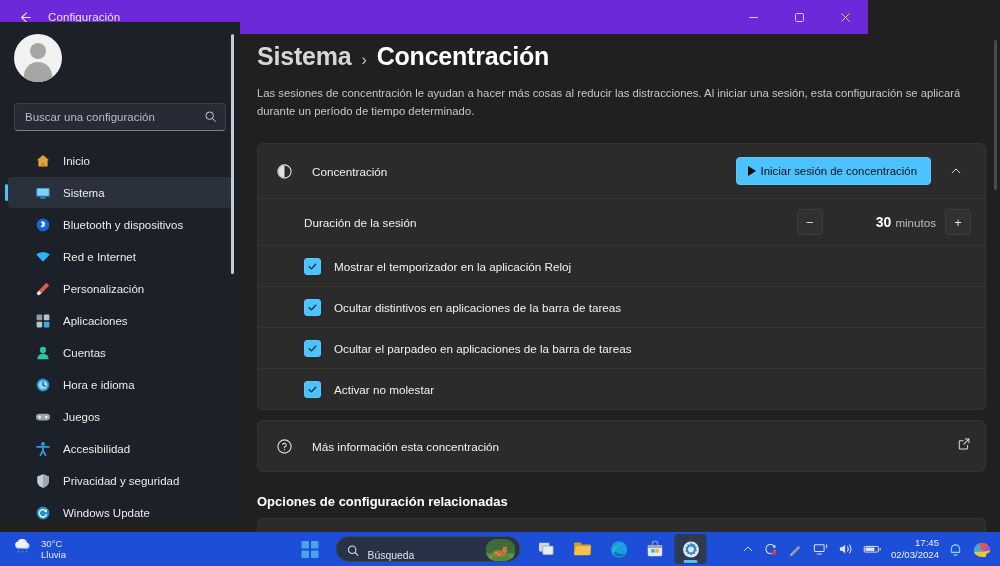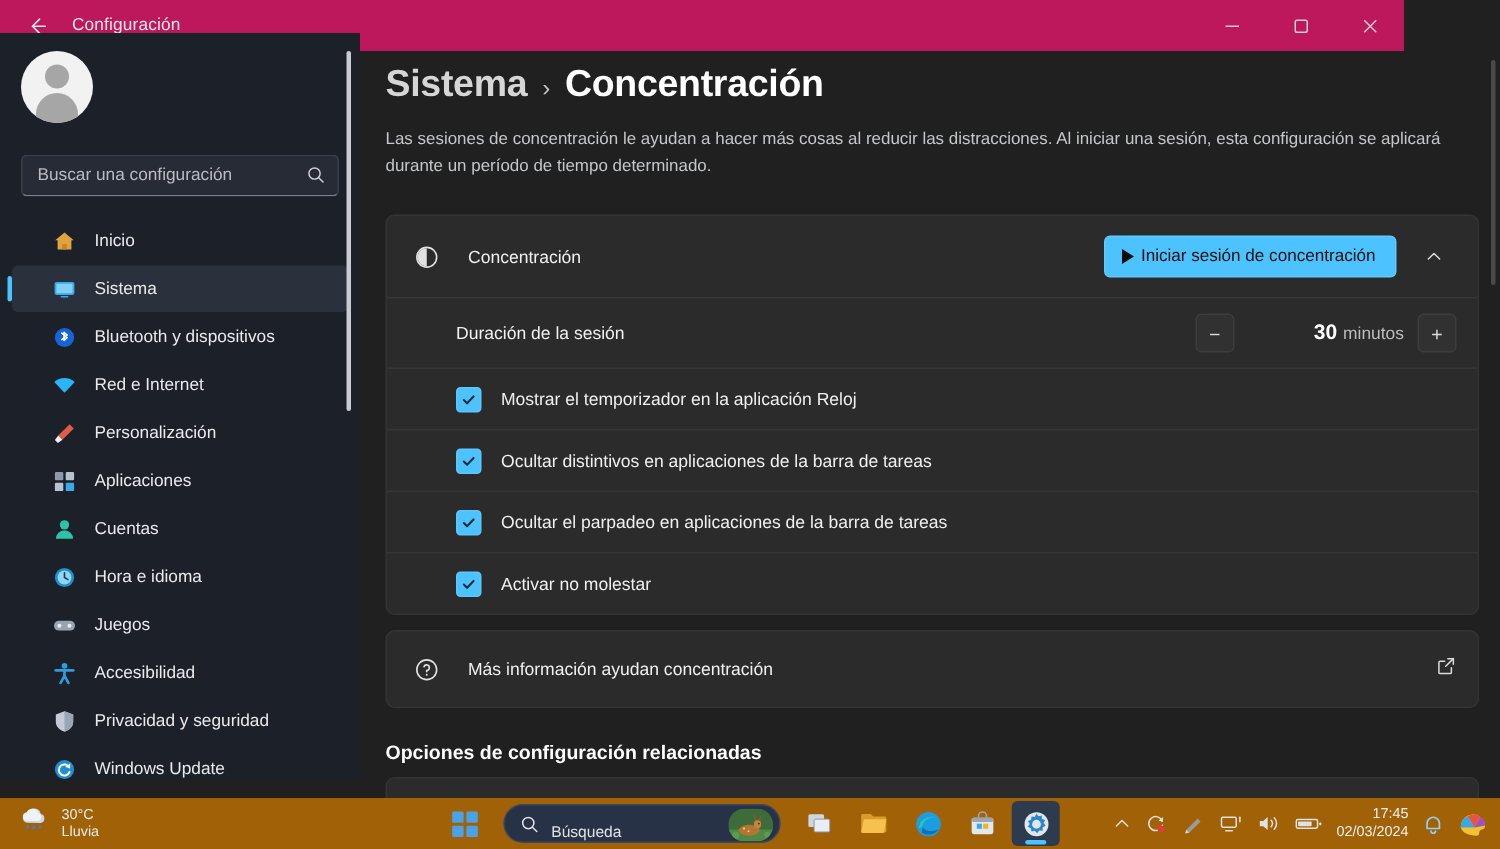--- a/index.html
+++ b/index.html
@@ -8,22 +8,22 @@
     overflow: hidden;
     background: #202020;
     font-family: "Liberation Sans", "DejaVu Sans", sans-serif;
     color: #ffffff;
     -webkit-font-smoothing: antialiased;
   }
   #app { position: relative; width: 1000px; height: 566px; }
 
   
   .titlebar {
-    position: absolute; top: 0; left: 0; width: 936px; height: 34px;
-    background: #be185d; display: flex; align-items: center;
+    position: absolute; top: 0; left: 0; width: 868px; height: 34px;
+    background: #6d28d9; display: flex; align-items: center;
   }
   .tb-back {
     width: 36px; height: 30px; margin-left: 6px;
     display: flex; align-items: center; justify-content: center;
     border-radius: 4px; color: #e6e6e6; font-size: 13px;
   }
   .tb-title { margin-left: 6px; font-size: 11.5px; color: #e8e8e8; letter-spacing: .1px; }
   .tb-controls { position: absolute; right: 0; top: 0; height: 34px; display: flex; }
   .tb-btn {
     width: 46px; height: 34px; display: flex; align-items: center; justify-content: center;
@@ -166,21 +166,21 @@
   }
   .card-partial { margin-top: 0; }
   .ct-scroll {
     position: absolute; right: 3px; top: 6px; width: 3px; height: 150px;
     background: #4a4a4a; border-radius: 2px;
   }
 
   
   .taskbar {
     position: absolute; left: 0; bottom: 0; width: 1000px; height: 34px;
-    background: #a16207; display: flex; align-items: center;
+    background: #1d4ed8; display: flex; align-items: center;
   }
   .weather { display: flex; align-items: center; gap: 7px; padding-left: 12px; }
   .weather-txt { font-size: 9.6px; line-height: 1.2; color: #eaeaea; }
   .tb-center {
     position: absolute; left: 50%; transform: translateX(-50%);
     display: flex; align-items: center; gap: 4px; height: 34px;
   }
   .tb-ico {
     width: 32px; height: 30px; border-radius: 4px;
     display: flex; align-items: center; justify-content: center; position: relative;
@@ -450,21 +450,21 @@
 
     <div class="card link-card">
       <div class="card-row link-row">
         <span class="row-ico">
           <svg width="17" height="17" viewBox="0 0 18 18" fill="none" stroke="#e2e2e2" stroke-width="1.15">
             <circle cx="9" cy="9" r="7"></circle>
             <path d="M7.1 6.8 A1.95 1.95 0 1 1 9 9.5 V10.4" stroke-linecap="round"></path>
             <circle cx="9" cy="12.5" r=".72" fill="#e2e2e2" stroke="none"></circle>
           </svg>
         </span>
-        <span class="row-label">Más información ayudan concentración</span>
+        <span class="row-label">Más información esta concentración</span>
         <span class="ext-ico">
           <svg width="14" height="14" viewBox="0 0 16 16" fill="none" stroke="#dcdcdc" stroke-width="1.15">
             <path d="M9.4 2.4 H13.6 V6.6" stroke-linecap="round" stroke-linejoin="round"></path>
             <path d="M13.6 2.4 L7.8 8.2" stroke-linecap="round"></path>
             <path d="M12.1 9.4 V12.9 A0.9 0.9 0 0 1 11.2 13.8 H3.5 A0.9 0.9 0 0 1 2.6 12.9 V5.2 A0.9 0.9 0 0 1 3.5 4.3 H7" stroke-linecap="round" stroke-linejoin="round"></path>
           </svg>
         </span>
       </div>
     </div>
 

